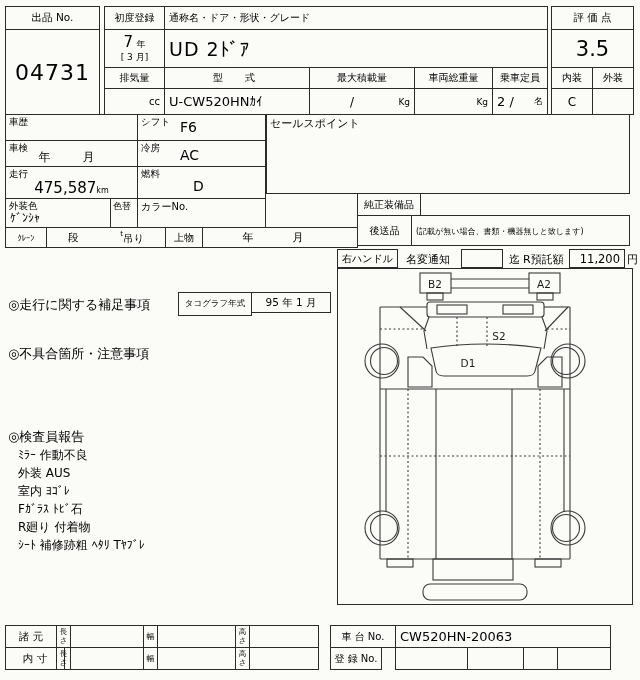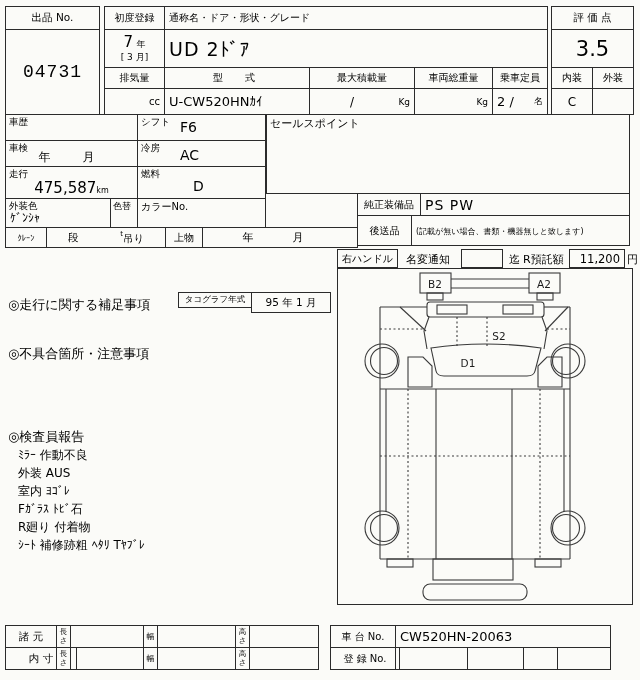--- a/index.html
+++ b/index.html
@@ -12,21 +12,21 @@
   .cell{
     position:absolute;box-sizing:border-box;border:1px solid #2b2b2b;
     display:flex;align-items:center;padding:0 4px;font-size:11px;
     background:transparent;white-space:nowrap;
   }
   .center{justify-content:center;}
   .right{justify-content:flex-end;}
   .between{justify-content:space-between;}
   .txt{position:absolute;white-space:nowrap;}
   .lbl{position:absolute;top:1px;left:3px;font-size:9.5px;}
-  .big{font-size:18px;letter-spacing:1px;font-family:Liberation Mono, monospace;}
+  .big{font-size:22px;letter-spacing:1px;}
   .vlab{font-size:7.5px;line-height:8.5px;word-break:break-all;white-space:normal;
         text-align:center;padding:2px 3px;justify-content:center;}
   .sup{font-size:7px;vertical-align:6px;}
   .unit{font-size:9px;}
   svg text{font-family:"DejaVu Sans",sans-serif;}
 </style>
 </head>
 <body>
 
 <div class="sheet">
@@ -123,35 +123,34 @@
     <span style="width:36px;height:100%;border-right:1px solid #2b2b2b;display:flex;align-items:center;justify-content:center;font-size:10px;">上物</span>
     <span style="flex:1;height:100%;display:flex;align-items:center;justify-content:center;font-size:11px;letter-spacing:14px;">年　月</span>
   </div>
 
   <div class="cell" style="left:266px;top:114px;width:364px;height:80px;">
     <span class="lbl" style="font-size:11px;">セールスポイント</span>
     <span></span>
   </div>
 
   <div class="cell center" style="left:357px;top:193px;width:64px;height:23px;font-size:10px;padding:0;">純正装備品</div>
-  <div class="cell" style="left:420px;top:193px;width:210px;height:23px;font-size:14px;letter-spacing:1px;">PS PW</div>
 
   <div class="cell center" style="left:357px;top:215px;width:55px;height:31px;font-size:10px;">後送品</div>
   <div class="cell" style="left:411px;top:215px;width:219px;height:31px;align-items:flex-start;padding-top:10px;font-size:8px;">(記載が無い場合、書類・機器無しと致します)</div>
 
   <div class="cell center" style="left:337px;top:249px;width:61px;height:19px;font-size:10px;padding:0;">右ハンドル</div>
   <span class="txt" style="left:406px;top:252px;font-size:11px;">名変通知</span>
   <div class="cell" style="left:461px;top:249px;width:42px;height:19px;"></div>
   <span class="txt" style="left:509px;top:252px;font-size:11px;">迄</span>
   <span class="txt" style="left:523px;top:252px;font-size:11px;">R預託額</span>
   <div class="cell right" style="left:569px;top:249px;width:56px;height:19px;font-size:11.5px;">11,200</div>
   <span class="txt" style="left:627px;top:252px;font-size:11px;">円</span>
 
   <span class="txt" style="left:8px;top:296px;font-size:13px;font-weight:500;">◎走行に関する補足事項</span>
-  <div class="cell center" style="left:178px;top:292px;width:74px;height:16px;font-size:8.5px;padding:0;">タコグラフ年式</div>
+  <div class="cell center" style="left:178px;top:292px;width:74px;height:24px;font-size:8.5px;padding:0;">タコグラフ年式</div>
   <div class="cell center" style="left:251px;top:292px;width:80px;height:21px;font-size:10.5px;">95 年 1 月</div>
 
   <span class="txt" style="left:8px;top:345px;font-size:13px;font-weight:500;">◎不具合箇所・注意事項</span>
 
   <span class="txt" style="left:8px;top:428px;font-size:13px;font-weight:500;">◎検査員報告</span>
   <span class="txt" style="left:18px;top:447px;font-size:12px;">ﾐﾗｰ 作動不良</span>
   <span class="txt" style="left:18px;top:465px;font-size:12px;">外装 AUS</span>
   <span class="txt" style="left:18px;top:483px;font-size:12px;">室内 ﾖｺﾞﾚ</span>
   <span class="txt" style="left:18px;top:501px;font-size:12px;">Fｶﾞﾗｽ ﾄﾋﾞ石</span>
   <span class="txt" style="left:18px;top:519px;font-size:12px;">R廻り 付着物</span>
@@ -214,29 +213,29 @@
   </div>
 
   <div class="cell center" style="left:5px;top:625px;width:52px;height:23px;font-size:10.5px;">諸 元</div>
   <div class="cell vlab" style="left:56px;top:625px;width:15px;height:23px;">長さ</div>
   <div class="cell" style="left:70px;top:625px;width:74px;height:23px;"></div>
   <div class="cell center" style="left:143px;top:625px;width:15px;height:23px;font-size:8px;padding:0;">幅</div>
   <div class="cell" style="left:157px;top:625px;width:79px;height:23px;"></div>
   <div class="cell vlab" style="left:235px;top:625px;width:15px;height:23px;">高さ</div>
   <div class="cell" style="left:249px;top:625px;width:70px;height:23px;"></div>
 
-  <div class="cell center" style="left:5px;top:647px;width:72px;height:23px;font-size:10.5px;">内 寸</div>
+  <div class="cell center" style="left:5px;top:647px;width:60px;height:23px;font-size:10.5px;">内 寸</div>
   <div class="cell vlab" style="left:56px;top:647px;width:15px;height:23px;">長さ</div>
   <div class="cell" style="left:70px;top:647px;width:74px;height:23px;"></div>
   <div class="cell center" style="left:143px;top:647px;width:15px;height:23px;font-size:8px;padding:0;">幅</div>
   <div class="cell" style="left:157px;top:647px;width:79px;height:23px;"></div>
   <div class="cell vlab" style="left:235px;top:647px;width:15px;height:23px;">高さ</div>
   <div class="cell" style="left:249px;top:647px;width:70px;height:23px;"></div>
 
   <div class="cell center" style="left:330px;top:625px;width:66px;height:23px;font-size:10px;">車 台 No.</div>
   <div class="cell" style="left:395px;top:625px;width:216px;height:23px;font-size:13px;">CW520HN-20063</div>
-  <div class="cell center" style="left:330px;top:647px;width:70px;height:23px;font-size:10px;">登 録 No.</div>
+  <div class="cell center" style="left:330px;top:647px;width:52px;height:23px;font-size:10px;">登 録 No.</div>
   <div class="cell" style="left:395px;top:647px;width:73px;height:23px;"></div>
   <div class="cell" style="left:467px;top:647px;width:57px;height:23px;"></div>
   <div class="cell" style="left:523px;top:647px;width:35px;height:23px;"></div>
   <div class="cell" style="left:557px;top:647px;width:54px;height:23px;"></div>
 
 </div>
 
 </body></html>

